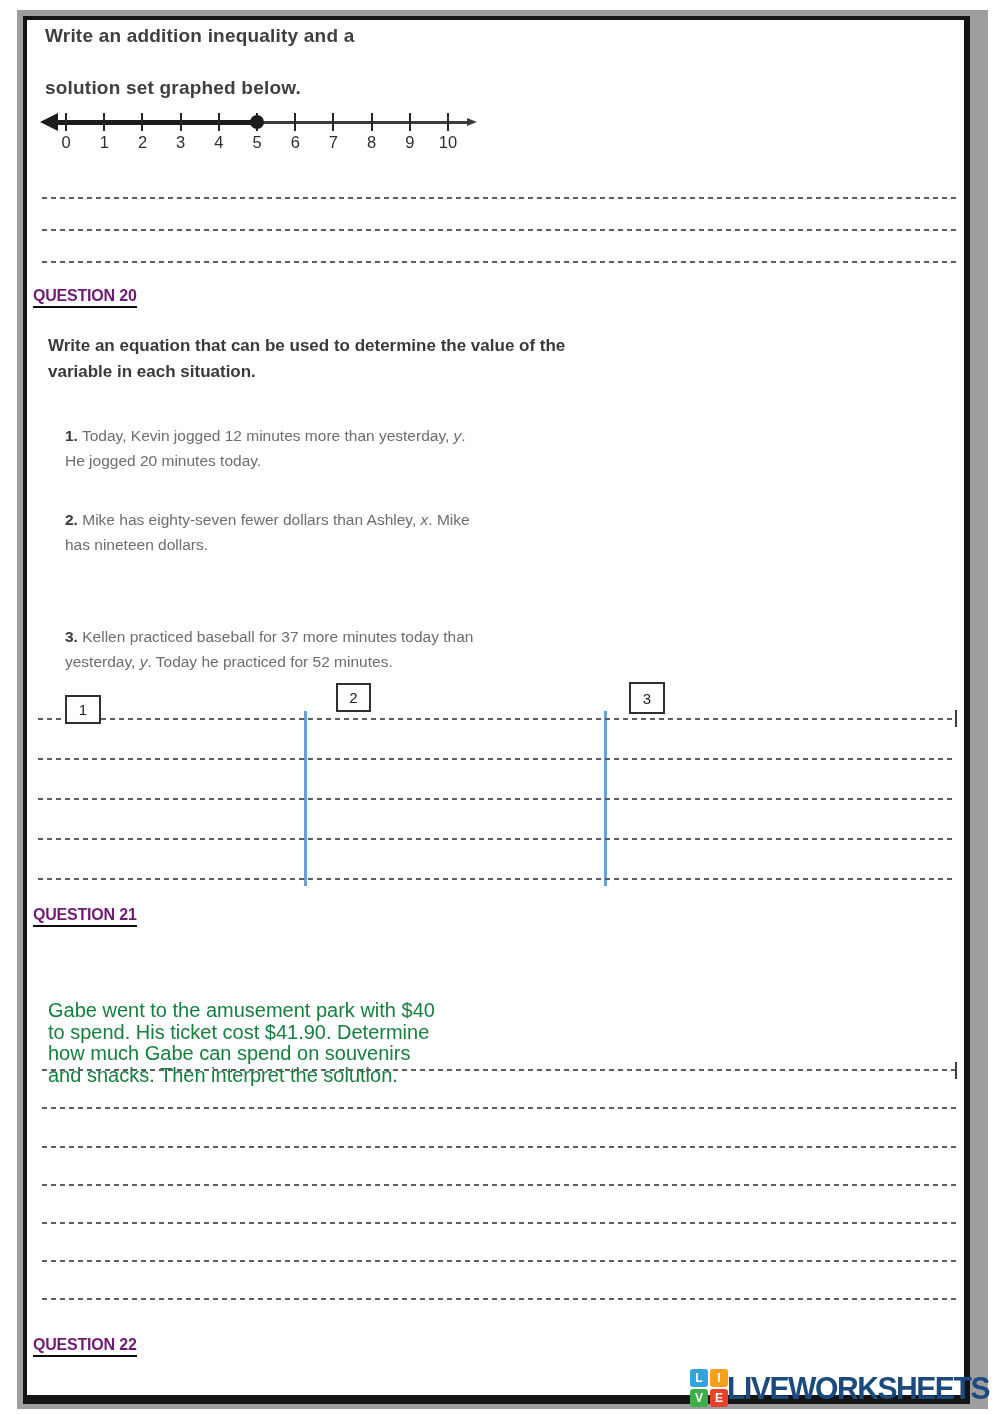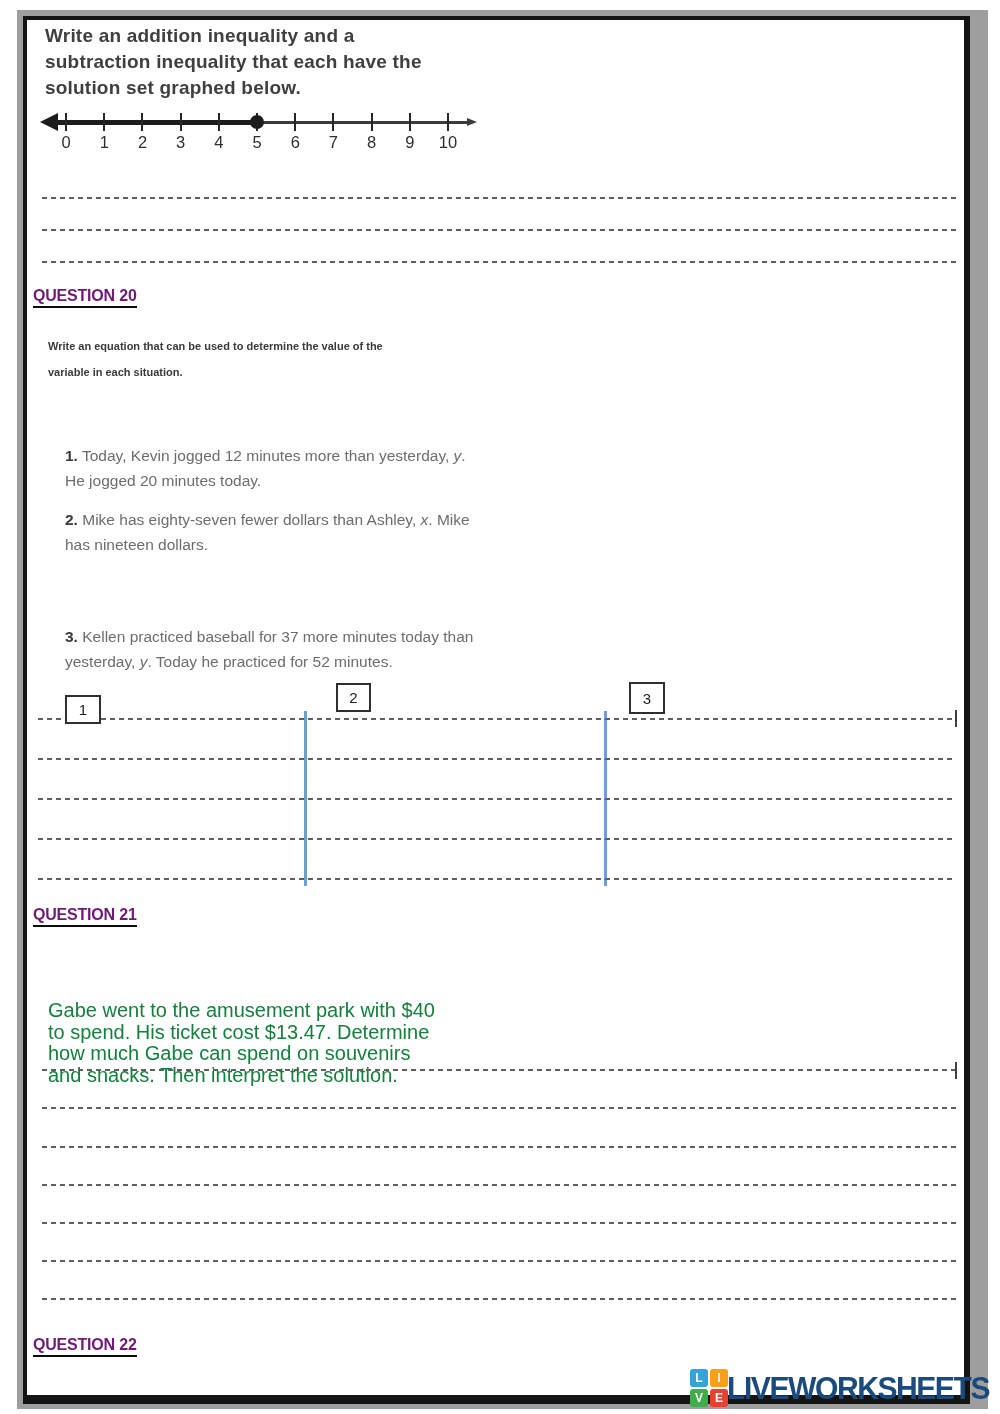--- a/index.html
+++ b/index.html
@@ -8,21 +8,21 @@
   
   .frame-gray{position:absolute;left:17px;top:10px;width:971px;height:1399px;background:#9e9e9e;}
   .frame-inner{position:absolute;left:6px;top:6px;right:18px;bottom:5px;background:#ffffff;
         border:4px solid #141414;border-right-width:6px;border-bottom-width:9px;box-sizing:border-box;}
   .content{position:absolute;left:0;top:0;width:1000px;height:1414px;z-index:5;}
   
   .top-prompt{position:absolute;left:45px;top:23px;font-size:19px;font-weight:600;
         color:#3f3f3f;line-height:26px;letter-spacing:.2px;}
   .qheading{position:absolute;font-size:16px;font-weight:bold;color:#701a75;
         letter-spacing:-.2px;border-bottom:2.5px solid #0c0c0c;padding-bottom:1px;}
-  .q20-intro{position:absolute;left:48px;top:333px;font-size:11px;font-weight:bold;
+  .q20-intro{position:absolute;left:48px;top:333px;font-size:17px;font-weight:bold;
         color:#3a3a3a;line-height:26px;}
   .item{position:absolute;font-size:15.5px;color:#6d6d6d;line-height:25px;}
   .item .num{font-weight:bold;color:#3a3a3a;}
   .item em{font-style:italic;}
   .q21-prompt{position:absolute;left:48px;top:1000px;font-size:20px;color:#15803d;line-height:21.5px;}
   
   .dash{position:absolute;height:2px;
         background:repeating-linear-gradient(90deg,#5f5f5f 0 5px,transparent 5px 9px);}
   .caret{position:absolute;width:2px;height:17px;background:#3f3f3f;}
   
@@ -60,21 +60,21 @@
 
 <div class="page">
   <div class="frame-gray">
     <div class="frame-inner"></div>
   </div>
 
   <div class="content">
 
     <div class="top-prompt">
       <span>Write an addition inequality and a</span><br>
-      <span>subtraction inequality that each have the</span><br>
+      <br>
       <span>solution set graphed below.</span>
     </div>
 
     <div>
       <div class="nl-arrow-left"></div>
       <div class="nl-thick"></div>
       <div class="nl-thin"></div>
       <div class="nl-arrow-right"></div>
       <div class="nl-ticks">
         <div class="cell">
@@ -131,21 +131,21 @@
     <div class="dash" style="left:42px;top:229px;width:916px;"></div>
     <div class="dash" style="left:42px;top:261px;width:916px;"></div>
 
     <div class="qheading" style="left:33px;top:287px;">QUESTION 20</div>
 
     <div class="q20-intro">
       <span>Write an equation that can be used to determine the value of the</span><br>
       <span>variable in each situation.</span>
     </div>
 
-    <div class="item" style="left:65px;top:443px;">
+    <div class="item" style="left:65px;top:423px;">
       <span class="num">1.</span><span> Today, Kevin jogged 12 minutes more than yesterday, </span><em>y</em><span>.</span><br>
       <span>He jogged 20 minutes today.</span><em></em><span></span>
     </div>
 
     <div class="item" style="left:65px;top:507px;">
       <span class="num">2.</span><span> Mike has eighty-seven fewer dollars than Ashley, </span><em>x</em><span>. Mike</span><br>
       <span>has nineteen dollars.</span><em></em><span></span>
     </div>
 
     <div class="item" style="left:65px;top:624px;">
@@ -164,21 +164,21 @@
     <div class="caret" style="left:955px;top:710px;"></div>
     <div class="dash" style="left:38px;top:758px;width:918px;"></div>
     <div class="dash" style="left:38px;top:798px;width:918px;"></div>
     <div class="dash" style="left:38px;top:838px;width:918px;"></div>
     <div class="dash" style="left:38px;top:878px;width:918px;"></div>
 
     <div class="qheading" style="left:33px;top:906px;">QUESTION 21</div>
 
     <div class="q21-prompt">
       <span>Gabe went to the amusement park with $40</span><br>
-      <span>to spend. His ticket cost $13.47. Determine</span><br>
+      <span>to spend. His ticket cost $41.90. Determine</span><br>
       <span>how much Gabe can spend on souvenirs</span><br>
       <span>and snacks. Then interpret the solution.</span>
     </div>
 
     <div class="dash" style="left:42px;top:1069px;width:914px;"></div>
     <div class="caret" style="left:955px;top:1062px;"></div>
     <div class="dash" style="left:42px;top:1107px;width:914px;"></div>
     <div class="dash" style="left:42px;top:1146px;width:914px;"></div>
     <div class="dash" style="left:42px;top:1184px;width:914px;"></div>
     <div class="dash" style="left:42px;top:1222px;width:914px;"></div>

